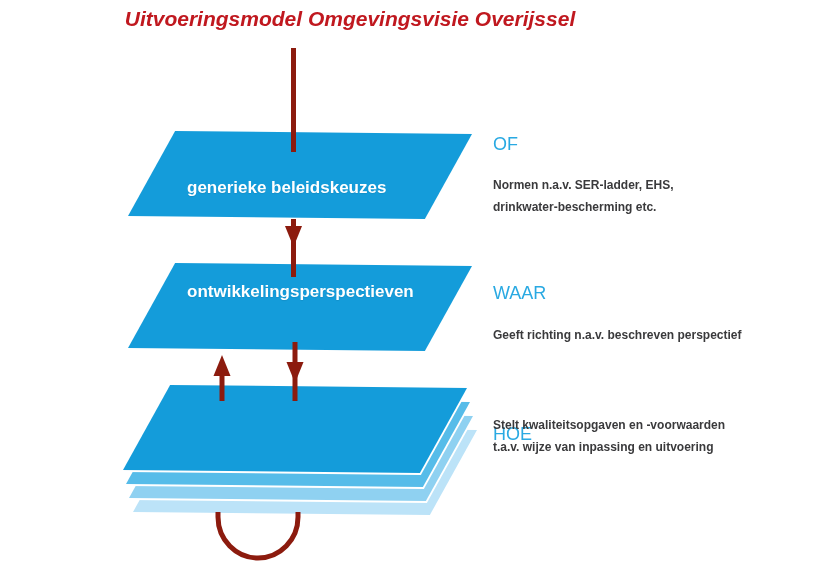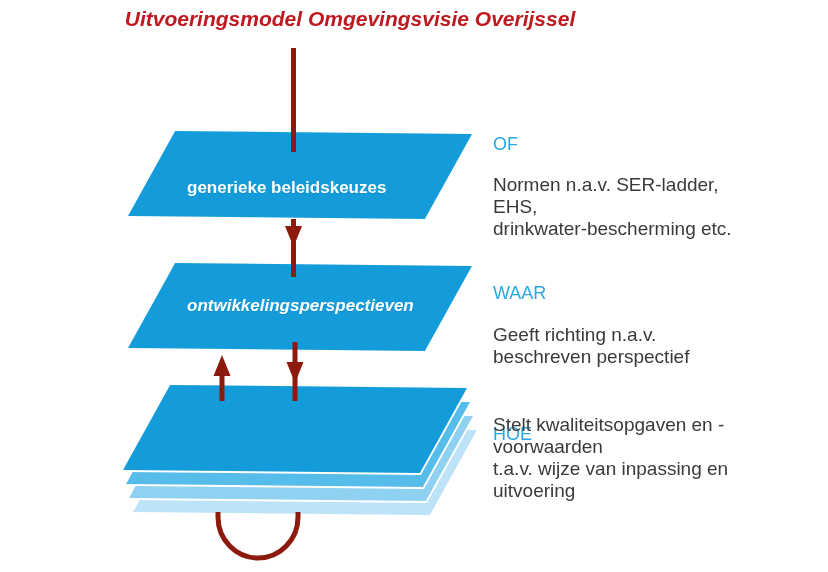--- a/index.html
+++ b/index.html
@@ -48,35 +48,36 @@
   .l4{transform:translate(10px,42px);background:var(--layer4-blue);}
   .g3{transform:translate(7px,30px);}
   .plane-label{
     position:absolute;
     color:#fff;font-weight:bold;font-size:17px;line-height:20px;
     white-space:nowrap;z-index:6;
     text-shadow:0 1px 1px rgba(0,0,0,0.08);
     margin-left:18px;
   }
   .pl1{left:169px;top:178px;}
-  .pl2{left:169px;top:296px;font-style:italic;}
+  .pl2{left:169px;top:282px;}
   .pl3{left:168px;top:422px;}
   .keyword{
     position:absolute;left:493px;
     color:var(--keyword-blue);
     font-size:18px;line-height:20px;white-space:nowrap;
   }
   .kw1{top:134px;}
   .kw2{top:283px;}
   .kw3{top:400px;margin-top:24px;}
   .desc{
     position:absolute;left:493px;
     color:var(--body-text);
-    font-size:19px;line-height:22px;
+    font-size:12px;line-height:22px;
     white-space:pre-line;
+    font-weight:bold;
   }
   .d1{top:174px;}
   .d2{top:324px;}
   .d3{top:414px;}
   svg.overlay{position:absolute;left:0;top:0;z-index:10;pointer-events:none;}
 </style>
 </head>
 <body>
 
 <div class="canvas">

